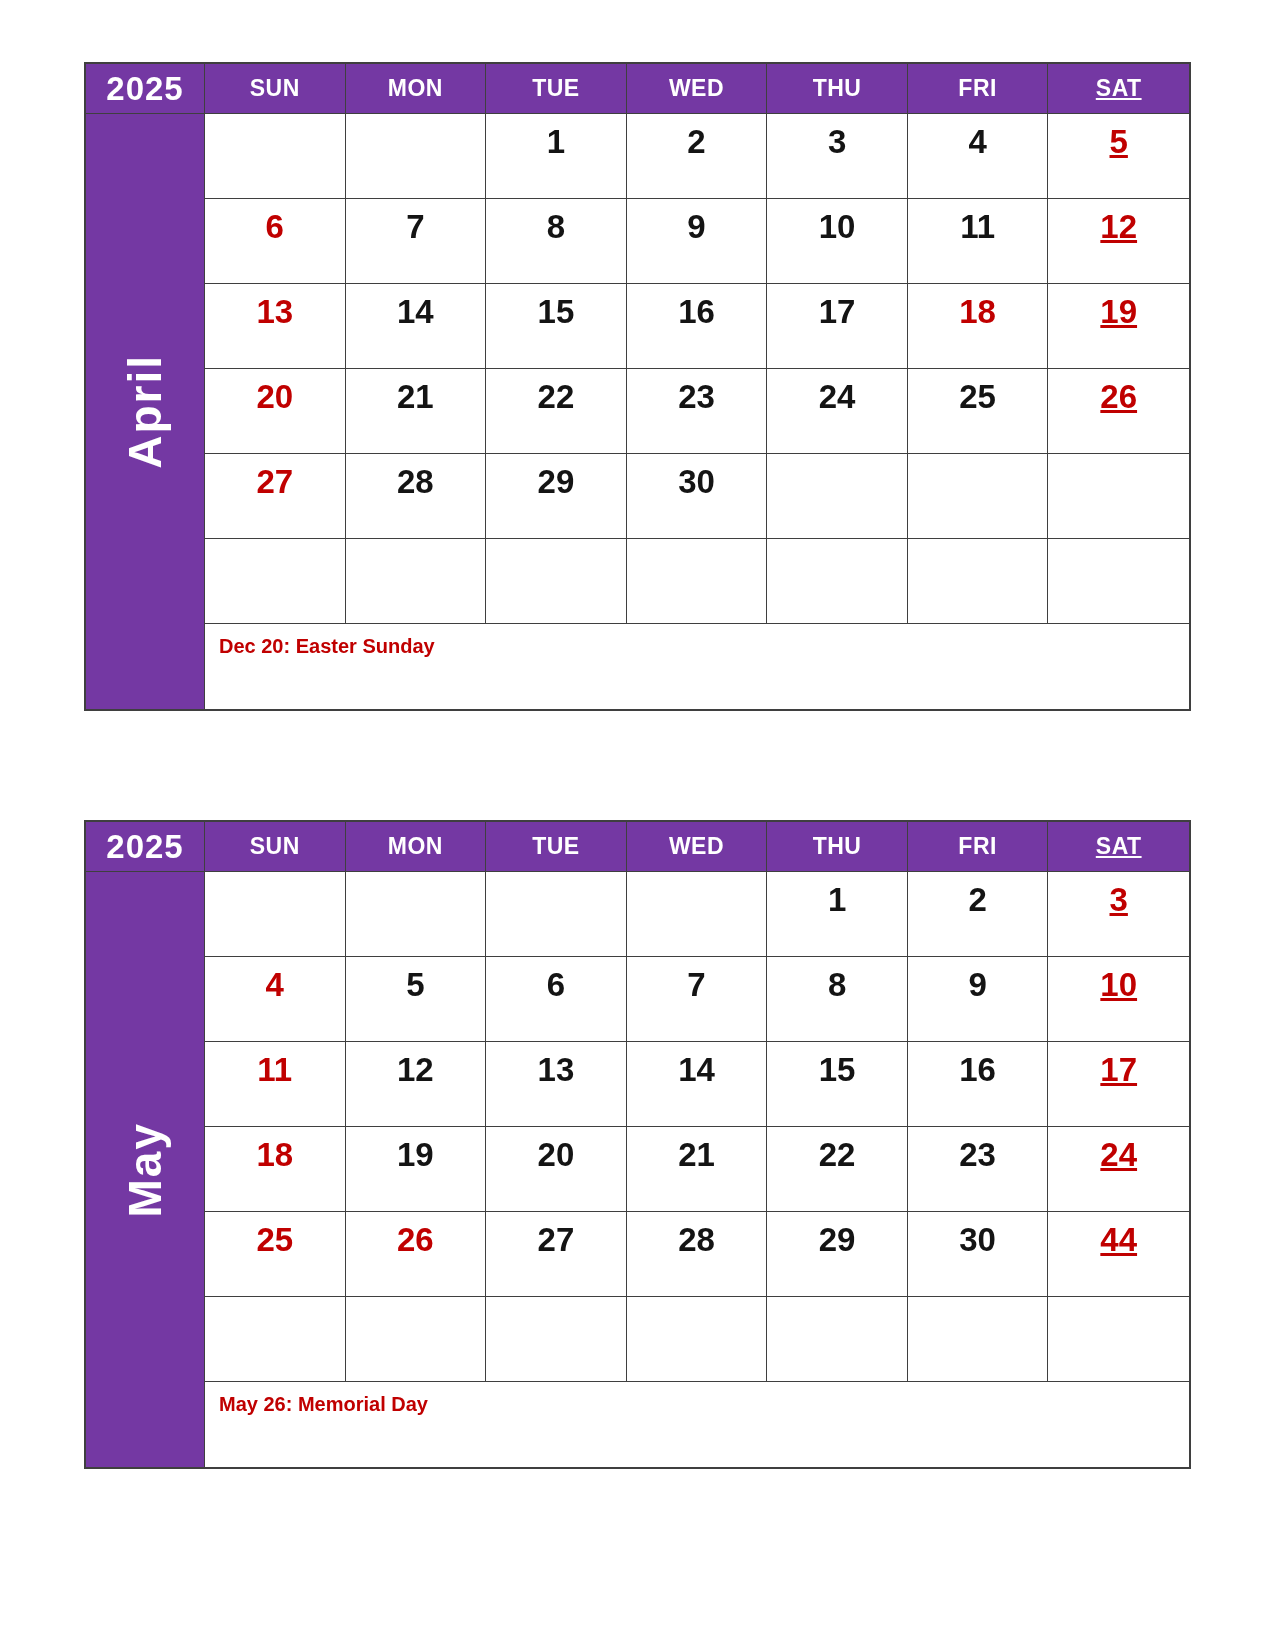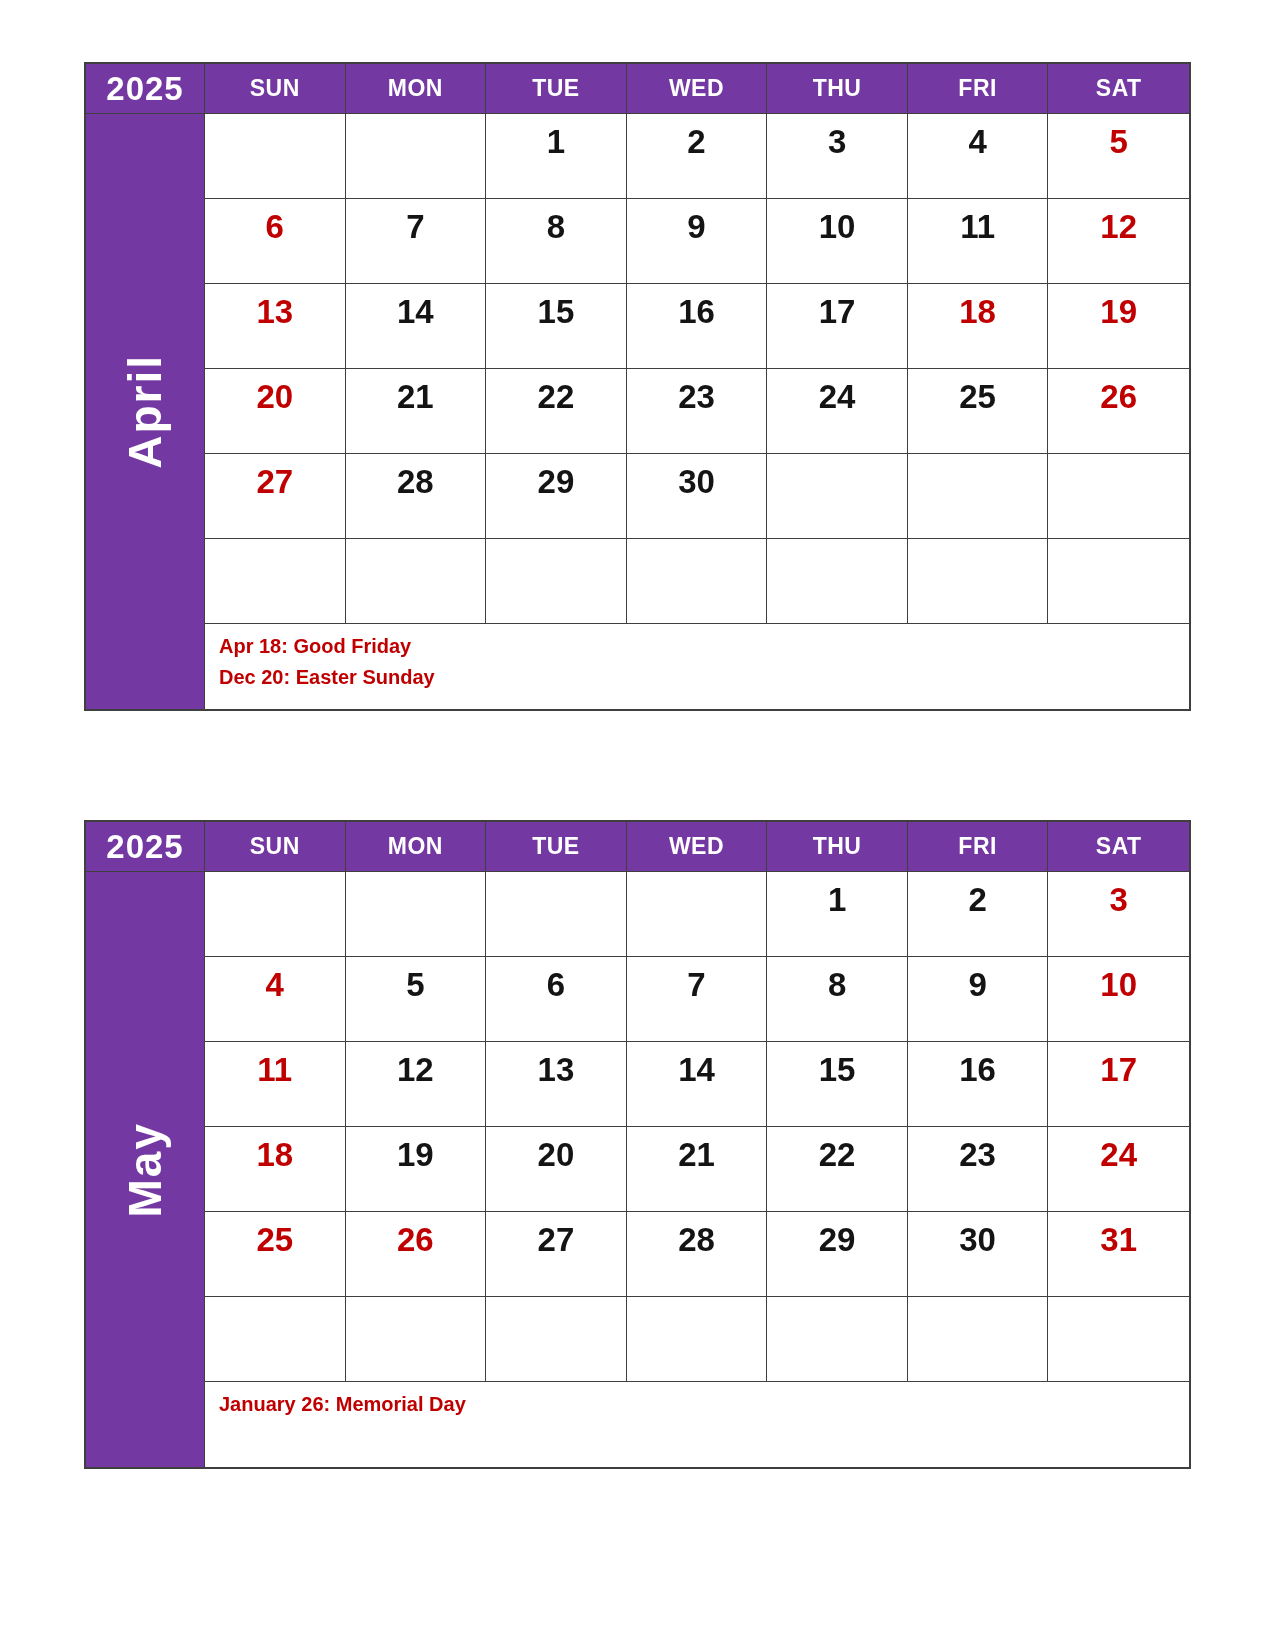--- a/index.html
+++ b/index.html
@@ -17,21 +17,21 @@
     grid-template-columns: 119px repeat(7, 1fr);
     grid-template-rows: 50px repeat(6, 85px) 85px;
     border: 2px solid var(--border);
     background: #7f1d1d;
     margin-left: 84px;
   }
   .cal-first  { margin-top: 62px; }
   .cal-second { margin-top: 109px; }
 
   .c { border-right: 1.5px solid var(--border); border-bottom: 1.5px solid var(--border); }
-  .lastcol { border-right: none; }
+  .lastcol { border-right: none; text-decoration: underline; }
 
   .head {
     background: var(--purple);
     color: var(--header-text);
     display: flex; align-items: center; justify-content: center;
     font-weight: bold; font-size: 23px; letter-spacing: 0.5px;
   }
   .year { font-size: 33px; letter-spacing: 1px; }
 
   .side {
@@ -132,21 +132,20 @@
       <div class="c day" style="grid-area: 6 / 7;"></div>
       <div class="c day lastcol" style="grid-area: 6 / 8;"></div>
       <div class="c day" style="grid-area: 7 / 2;"></div>
       <div class="c day" style="grid-area: 7 / 3;"></div>
       <div class="c day" style="grid-area: 7 / 4;"></div>
       <div class="c day" style="grid-area: 7 / 5;"></div>
       <div class="c day" style="grid-area: 7 / 6;"></div>
       <div class="c day" style="grid-area: 7 / 7;"></div>
       <div class="c day lastcol" style="grid-area: 7 / 8;"></div>
       <div class="c notes">
-        <div>Apr 18: Good Friday</div>
         <div>Dec 20: Easter Sunday</div>
       </div>
     </section>
   <section class="cal cal-second">
       <div class="c head year" style="grid-area: 1 / 1;">2025</div>
       <div class="c head" style="grid-area: 1 / 2;">SUN</div>
       <div class="c head" style="grid-area: 1 / 3;">MON</div>
       <div class="c head" style="grid-area: 1 / 4;">TUE</div>
       <div class="c head" style="grid-area: 1 / 5;">WED</div>
       <div class="c head" style="grid-area: 1 / 6;">THU</div>
@@ -182,25 +181,25 @@
       <div class="c day" style="grid-area: 5 / 5;">21</div>
       <div class="c day" style="grid-area: 5 / 6;">22</div>
       <div class="c day" style="grid-area: 5 / 7;">23</div>
       <div class="c day red lastcol" style="grid-area: 5 / 8;">24</div>
       <div class="c day red" style="grid-area: 6 / 2;">25</div>
       <div class="c day red" style="grid-area: 6 / 3;">26</div>
       <div class="c day" style="grid-area: 6 / 4;">27</div>
       <div class="c day" style="grid-area: 6 / 5;">28</div>
       <div class="c day" style="grid-area: 6 / 6;">29</div>
       <div class="c day" style="grid-area: 6 / 7;">30</div>
-      <div class="c day red lastcol" style="grid-area: 6 / 8;">31</div>
+      <div class="c day red lastcol" style="grid-area: 6 / 8;">44</div>
       <div class="c day" style="grid-area: 7 / 2;"></div>
       <div class="c day" style="grid-area: 7 / 3;"></div>
       <div class="c day" style="grid-area: 7 / 4;"></div>
       <div class="c day" style="grid-area: 7 / 5;"></div>
       <div class="c day" style="grid-area: 7 / 6;"></div>
       <div class="c day" style="grid-area: 7 / 7;"></div>
       <div class="c day lastcol" style="grid-area: 7 / 8;"></div>
       <div class="c notes">
-        <div>January 26: Memorial Day</div>
+        <div>May 26: Memorial Day</div>
       </div>
     </section>
 </main>
 
 </body></html>

